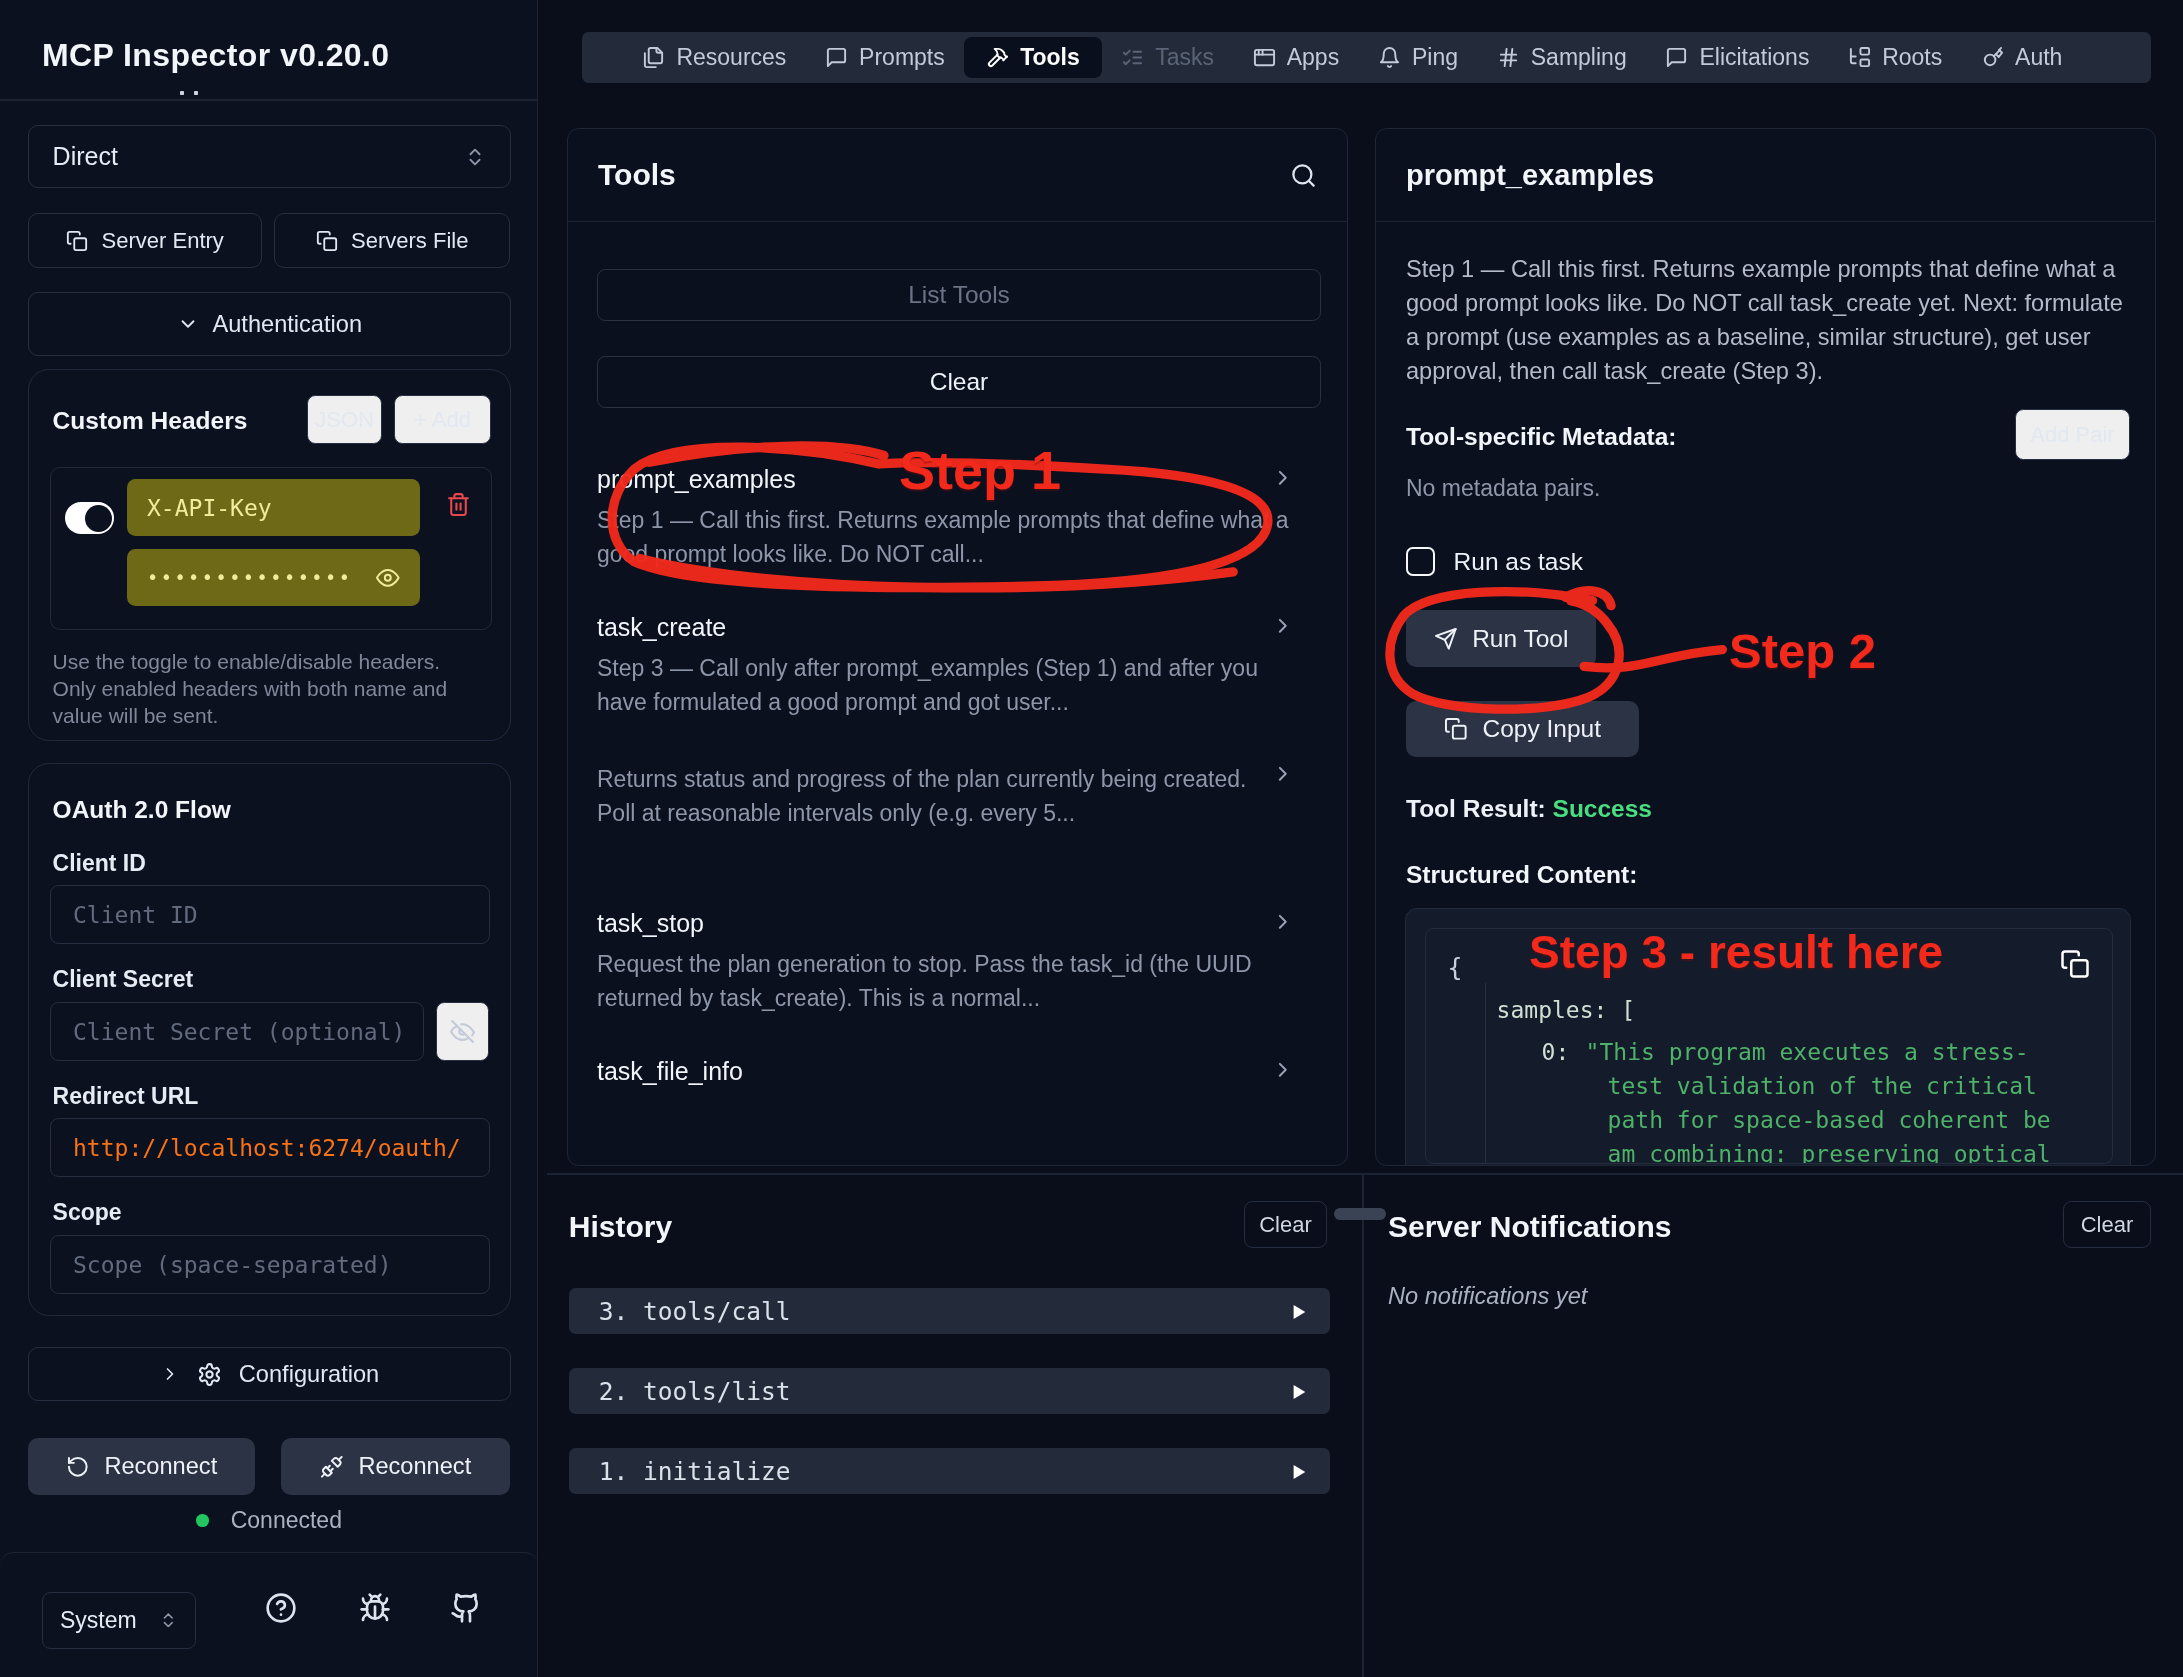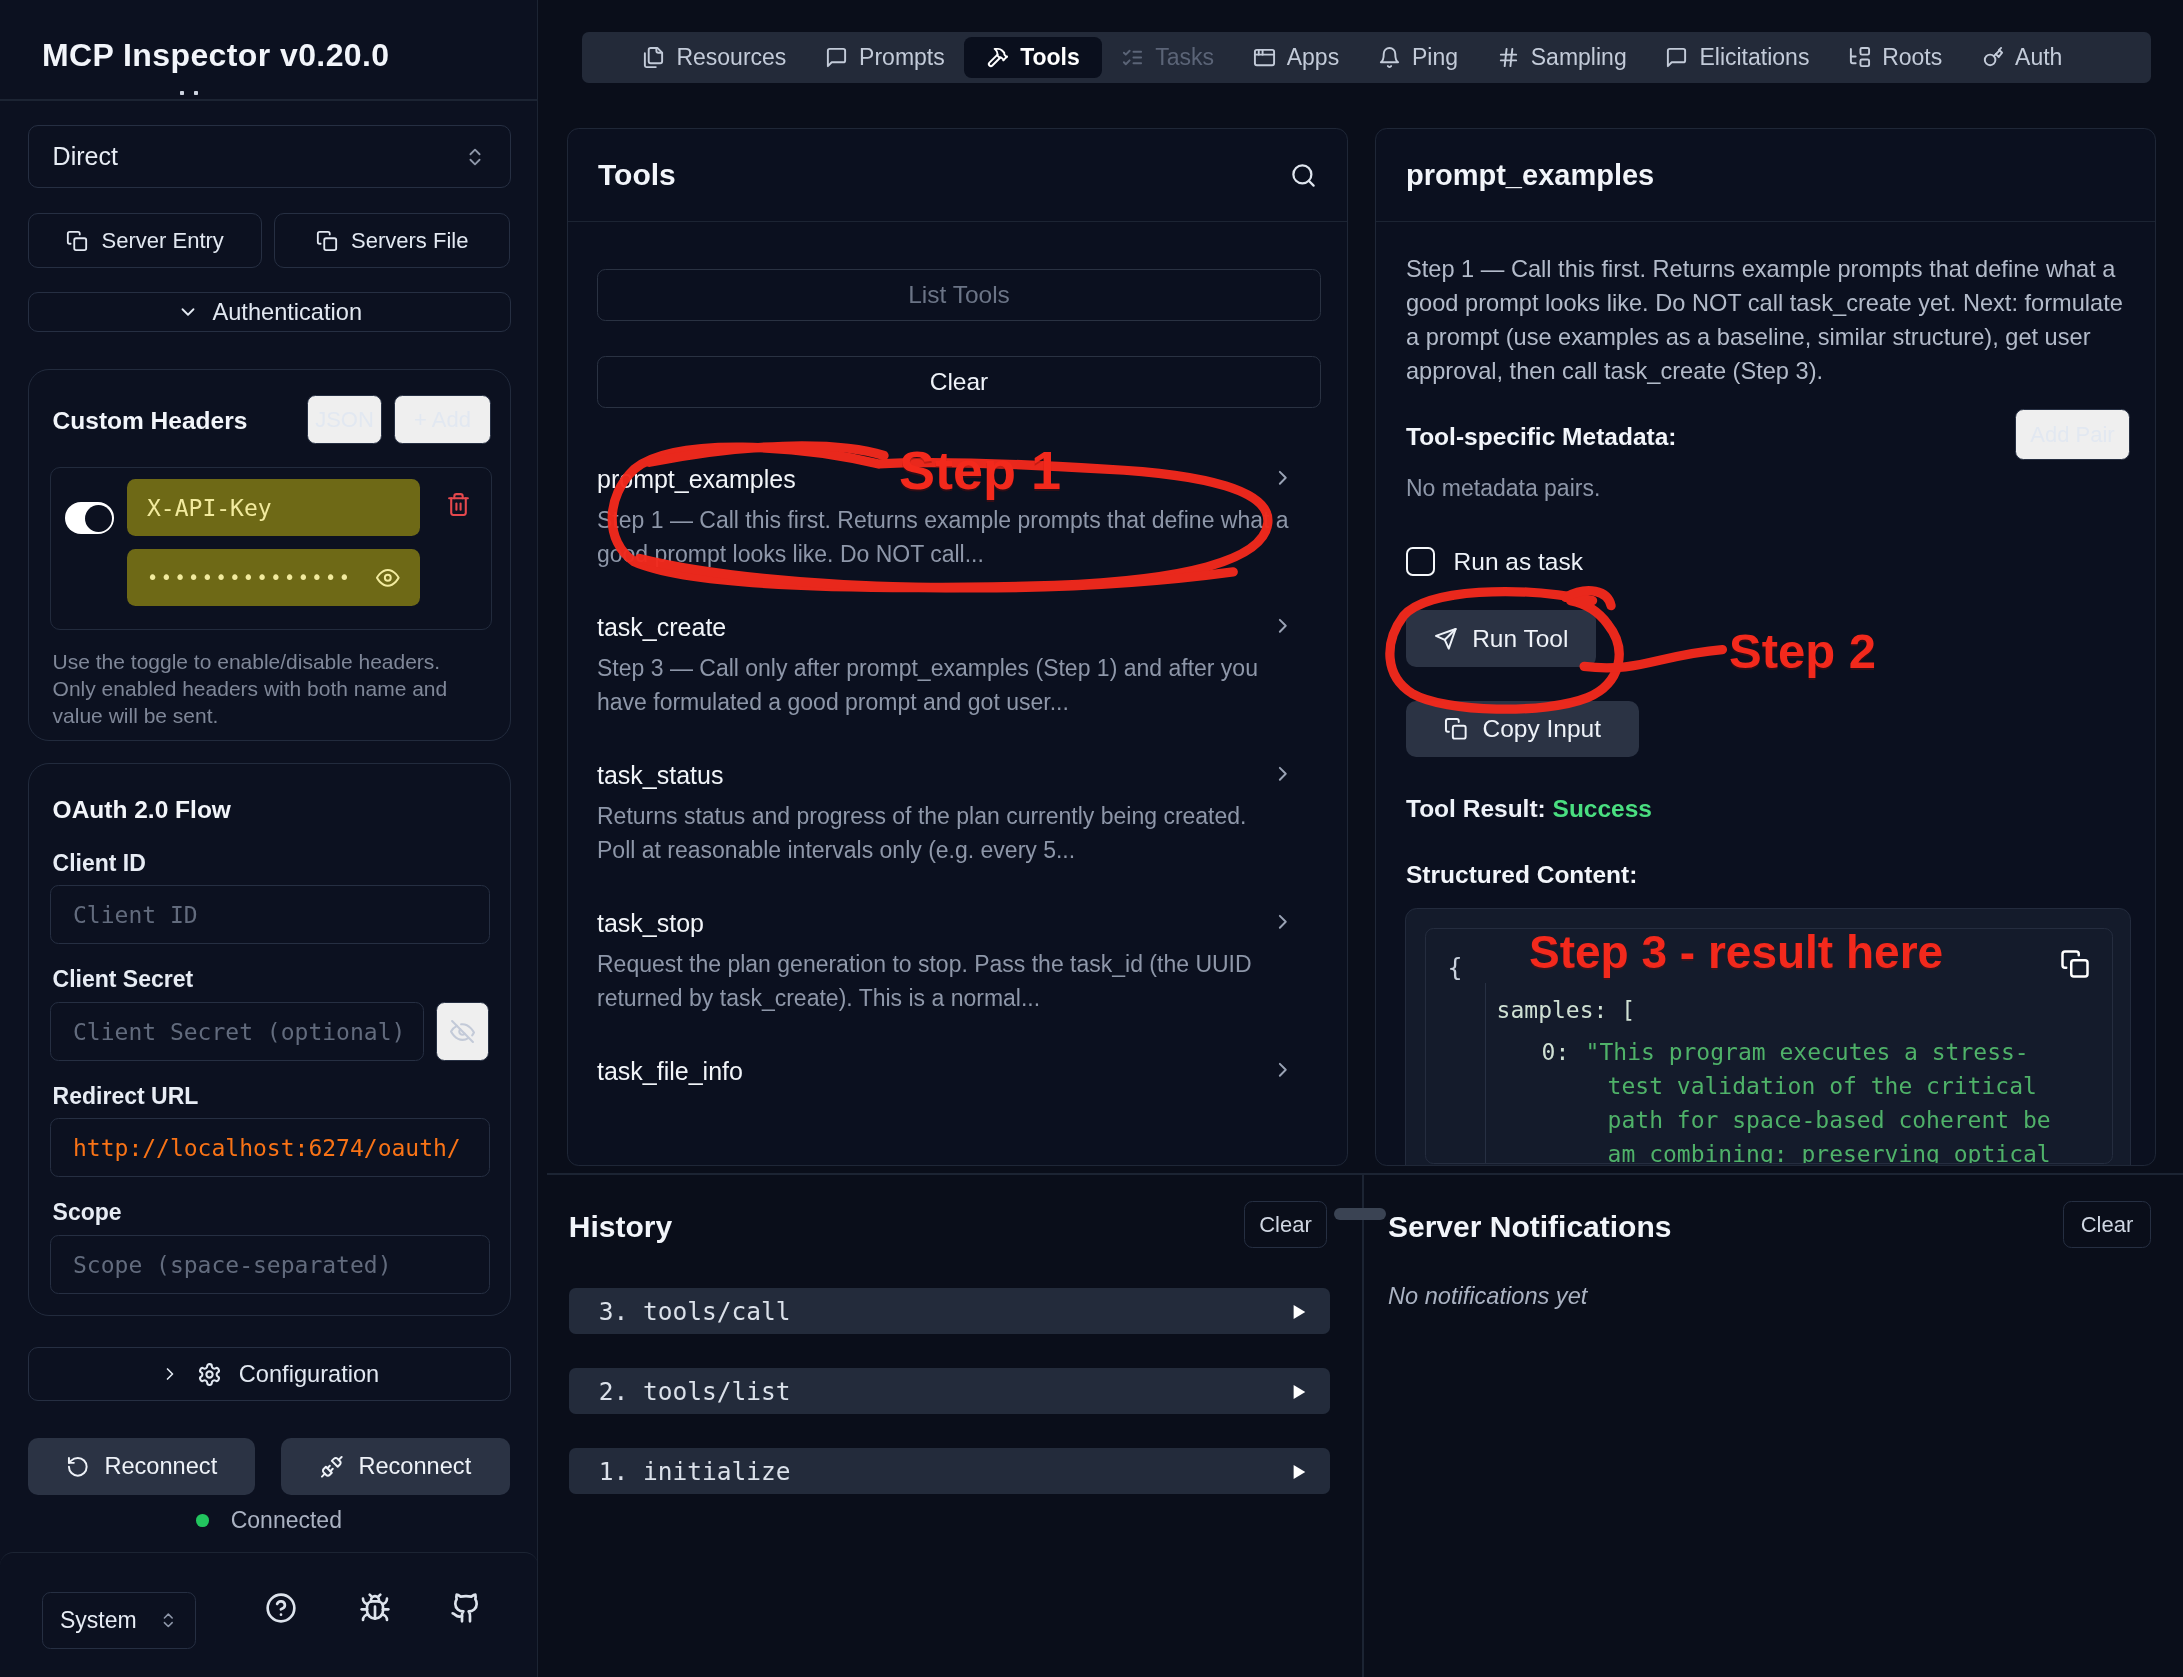--- a/index.html
+++ b/index.html
@@ -134,21 +134,21 @@
   <button class="abs side-btn" style="left:274px; top:213px; width:236px; height:55px;">
     <span>
         <svg class="icon" width="22" height="22" viewBox="0 0 24 24">
           <rect x="9" y="9" width="13" height="13" rx="2"></rect>
           <path d="M5 15H4a2 2 0 0 1-2-2V4a2 2 0 0 1 2-2h9a2 2 0 0 1 2 2v1"></path>
         </svg>
       </span>
     <span>Servers File</span>
   </button>
 
-  <button class="abs side-btn" style="left:28px; top:292px; width:483px; height:40px; font-size:23.6px;">
+  <button class="abs side-btn" style="left:28px; top:292px; width:483px; height:64px; font-size:23.6px;">
     <span>
         <svg class="icon" width="22" height="22" viewBox="0 0 24 24">
           <path d="m6 9 6 6 6-6"></path>
         </svg>
       </span>
     <span>Authentication</span>
   </button>
 
   <div class="abs card" style="left:28px; top:369px; width:483px; height:372px;">
     <div class="abs card-title" style="left:23.6px; top:37px;">Custom Headers</div>
@@ -419,21 +419,20 @@
       <div class="tool-item" style="height:148px;">
         <div class="tool-name">task_create</div>
         <div class="tool-desc">Step 3 — Call only after prompt_examples (Step 1) and after you have formulated a good prompt and got user...</div>
         <span class="tool-chevron">
             <svg class="icon" width="23.6" height="23.6" viewBox="0 0 24 24">
               <path d="m9 18 6-6-6-6"></path>
             </svg>
           </span>
       </div>
       <div class="tool-item" style="height:148px;">
-        <div class="tool-name">task_status</div>
         <div class="tool-desc">Returns status and progress of the plan currently being created. Poll at reasonable intervals only (e.g. every 5...</div>
         <span class="tool-chevron">
             <svg class="icon" width="23.6" height="23.6" viewBox="0 0 24 24">
               <path d="m9 18 6-6-6-6"></path>
             </svg>
           </span>
       </div>
       <div class="tool-item" style="height:148px;">
         <div class="tool-name">task_stop</div>
         <div class="tool-desc">Request the plan generation to stop. Pass the task_id (the UUID returned by task_create). This is a normal...</div>

